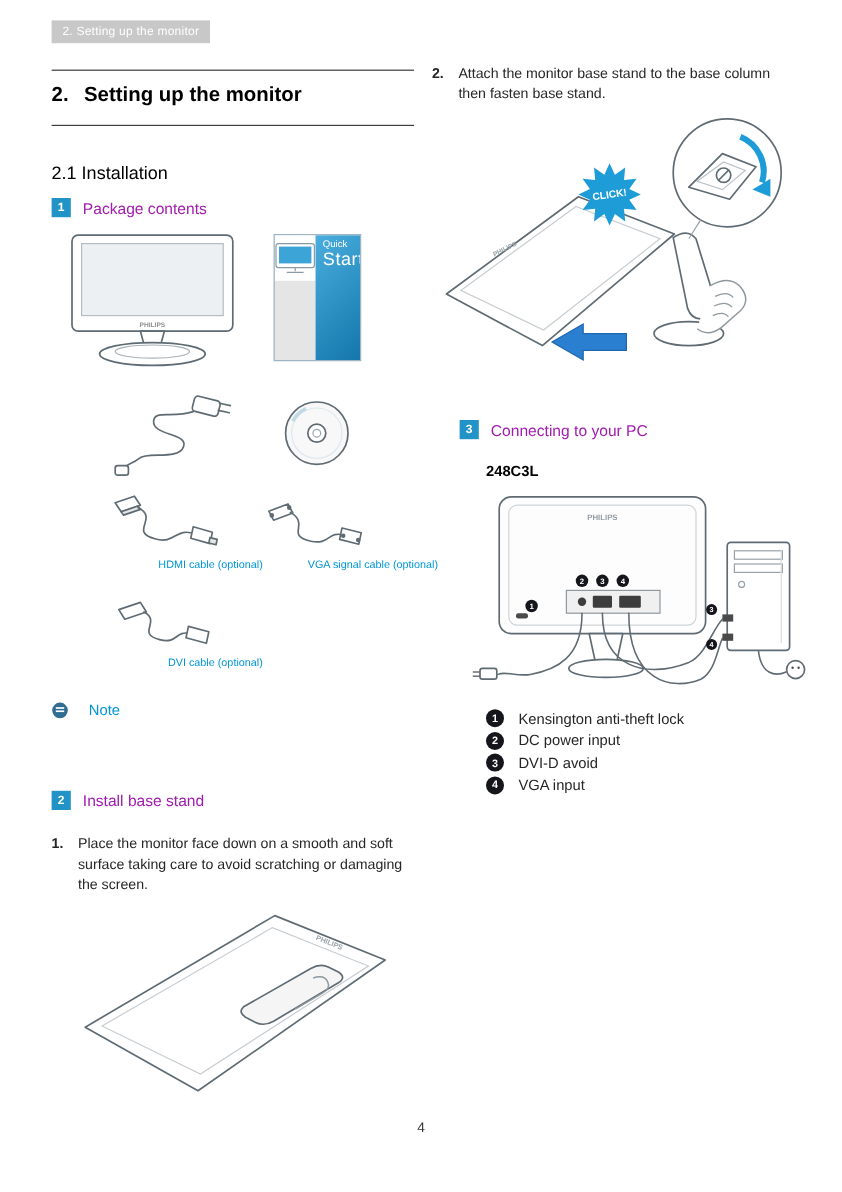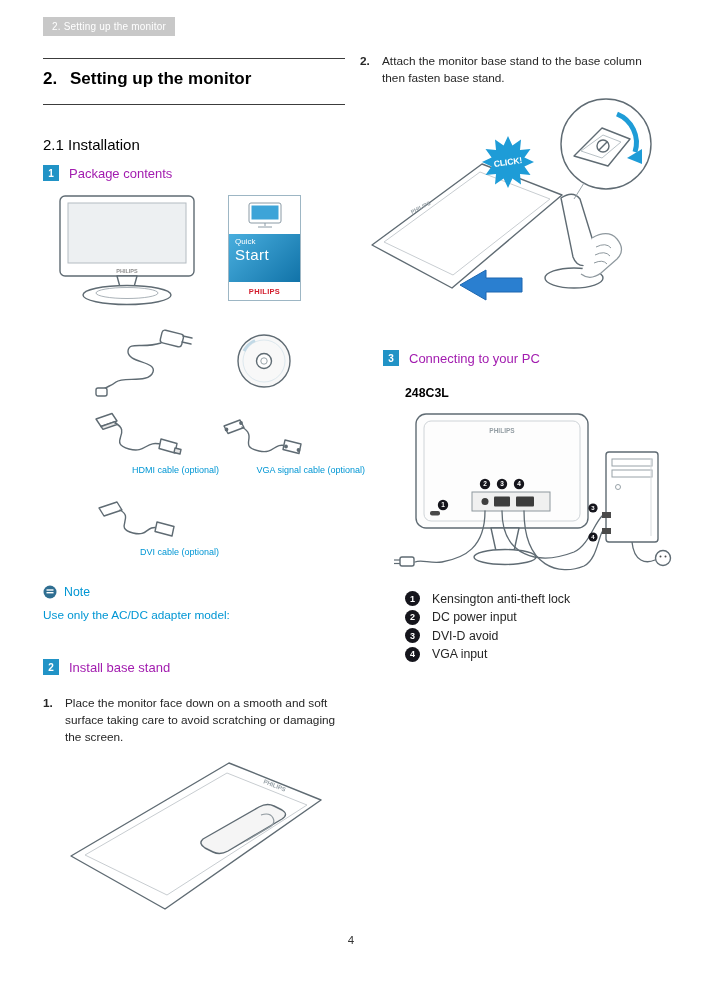--- a/index.html
+++ b/index.html
@@ -14,34 +14,34 @@
   .col-right{left:360px;top:50px;width:302px;height:660px}
   .rule{position:absolute;left:0;width:302px;border-top:1.3px solid #3c3c3c}
   .doc-title{position:absolute;left:0;top:14px;font-size:17px;font-weight:bold;color:#000}
   .doc-title .num{display:inline-block;width:27px}
   .sub-heading{position:absolute;left:0;top:81px;font-size:15px;font-weight:normal;color:#000}
   .step-row{position:absolute;display:flex;align-items:center;gap:10px}
   .step-badge{width:16px;height:16px;background:#2193c6;color:#fff;font-size:10px;font-weight:bold;
        display:inline-flex;align-items:center;justify-content:center;flex:0 0 16px}
   .step-label{font-size:13px;color:#a21caf}
   .cable-label{position:absolute;font-size:9px;color:#0096d4;text-align:right}
-  .note-row{position:absolute;display:flex;gap:7px}
+  .note-row{position:absolute;display:flex;gap:17px}
   .note-title{font-size:12.3px;color:#0096d4}
   .note-text{position:absolute;font-size:11.8px;color:#0096d4;line-height:19px}
   .instr{position:absolute;font-size:11.8px;line-height:17px;color:#262626}
   .instr .inum{position:absolute;left:0;top:0;font-weight:bold}
   .instr .itext{display:block;margin-left:22px}
   .model{font-weight:bold;font-size:12.3px;color:#000}
   .conn-list{position:absolute}
   .conn-row{display:flex;align-items:center;gap:12px;height:15px;margin-bottom:3.5px}
   .conn-badge{width:15px;height:15px;border-radius:50%;background:#15151c;color:#fff;font-size:9px;
        font-weight:bold;display:inline-flex;align-items:center;justify-content:center;flex:0 0 15px}
   .conn-label{font-size:12.3px}
   .page-num{position:absolute;left:0;right:0;top:934px;text-align:center;font-size:11.5px;color:#333}
-  .quickstart{width:71px;height:104px;border:1px solid #9db6c4;display:flex;flex-direction:column;
+  .quickstart{width:71px;height:104px;border:1px solid #9db6c4;display:flex;flex-direction:row;
        overflow:hidden;background:#e5e5e5}
   .qs-top{height:38px;display:flex;align-items:center;justify-content:center;background:#fff}
   .qs-mid{flex:1;background:linear-gradient(135deg,#49aede,#1173a8);color:#fff;padding:3px 6px}
   .qs-quick{font-size:8px}
   .qs-start{font-size:15px;letter-spacing:.5px}
   .qs-bottom{height:18px;background:#fff;display:flex;align-items:center;justify-content:center}
   .qs-brand{font-size:7.5px;font-weight:bold;color:#d21c2c;letter-spacing:.3px}
   svg{display:block;overflow:visible}
   .sk{stroke:#5f6b73;stroke-width:1.4;stroke-linejoin:round;stroke-linecap:round}
 </style>
@@ -147,21 +147,20 @@
 
     <div class="note-row" style="left:0;top:530px">
       <svg width="14" height="14" viewBox="0 0 14 14">
         <circle cx="7" cy="7" r="6.5" fill="#2f6e91"></circle>
         <rect x="3.5" y="4.3" width="7" height="1.4" fill="#fff"></rect>
         <rect x="3.5" y="7" width="7" height="1.4" fill="#fff"></rect>
       </svg>
       <span class="note-title">Note</span>
     </div>
     <div class="note-text" style="left:0;top:551px;width:302px">
-      <div>Use only the AC/DC adapter model:</div>
     </div>
 
     <div class="step-row" style="left:0;top:604px">
       <span class="step-badge">2</span>
       <span class="step-label">Install base stand</span>
     </div>
 
     <div class="instr" style="left:0;top:640px;width:310px">
       <span class="inum">1.</span>
       <span class="itext">Place the monitor face down on a smooth and soft surface taking care to avoid scratching or damaging the screen.</span>

